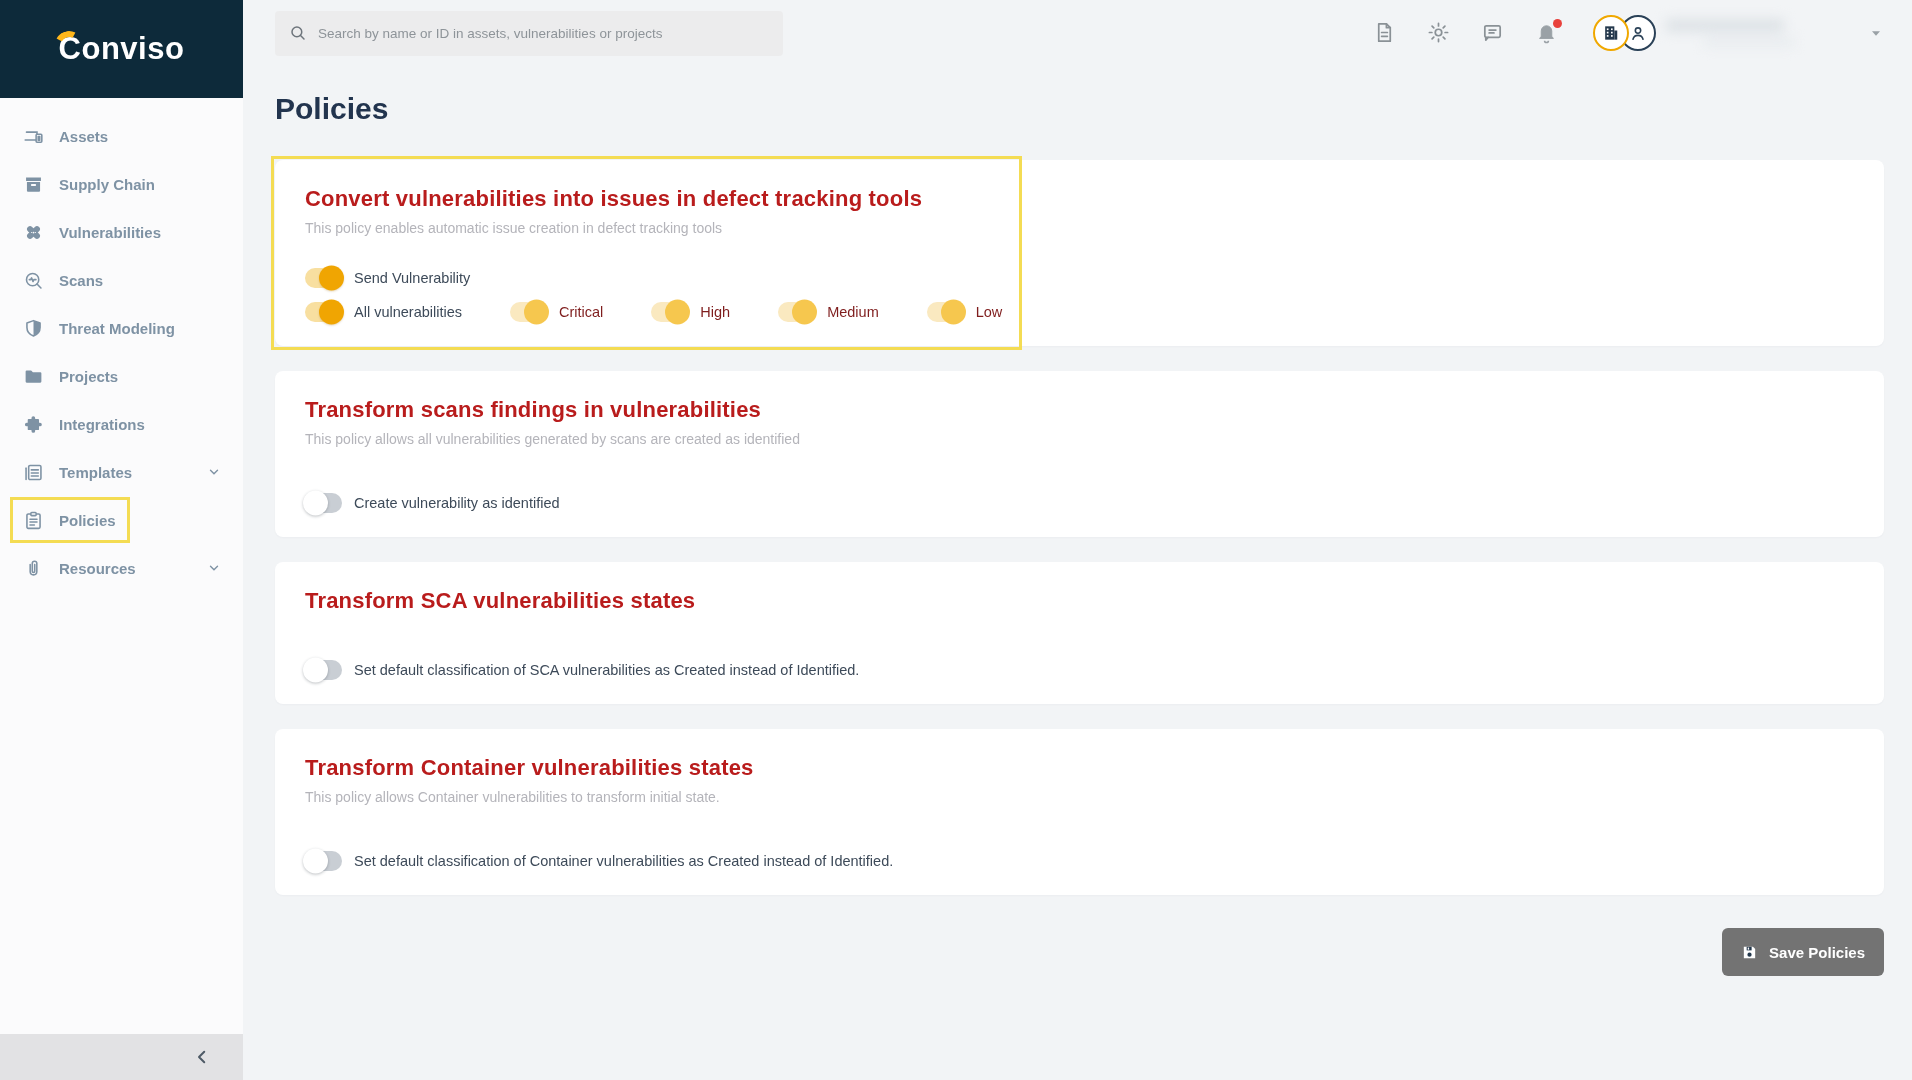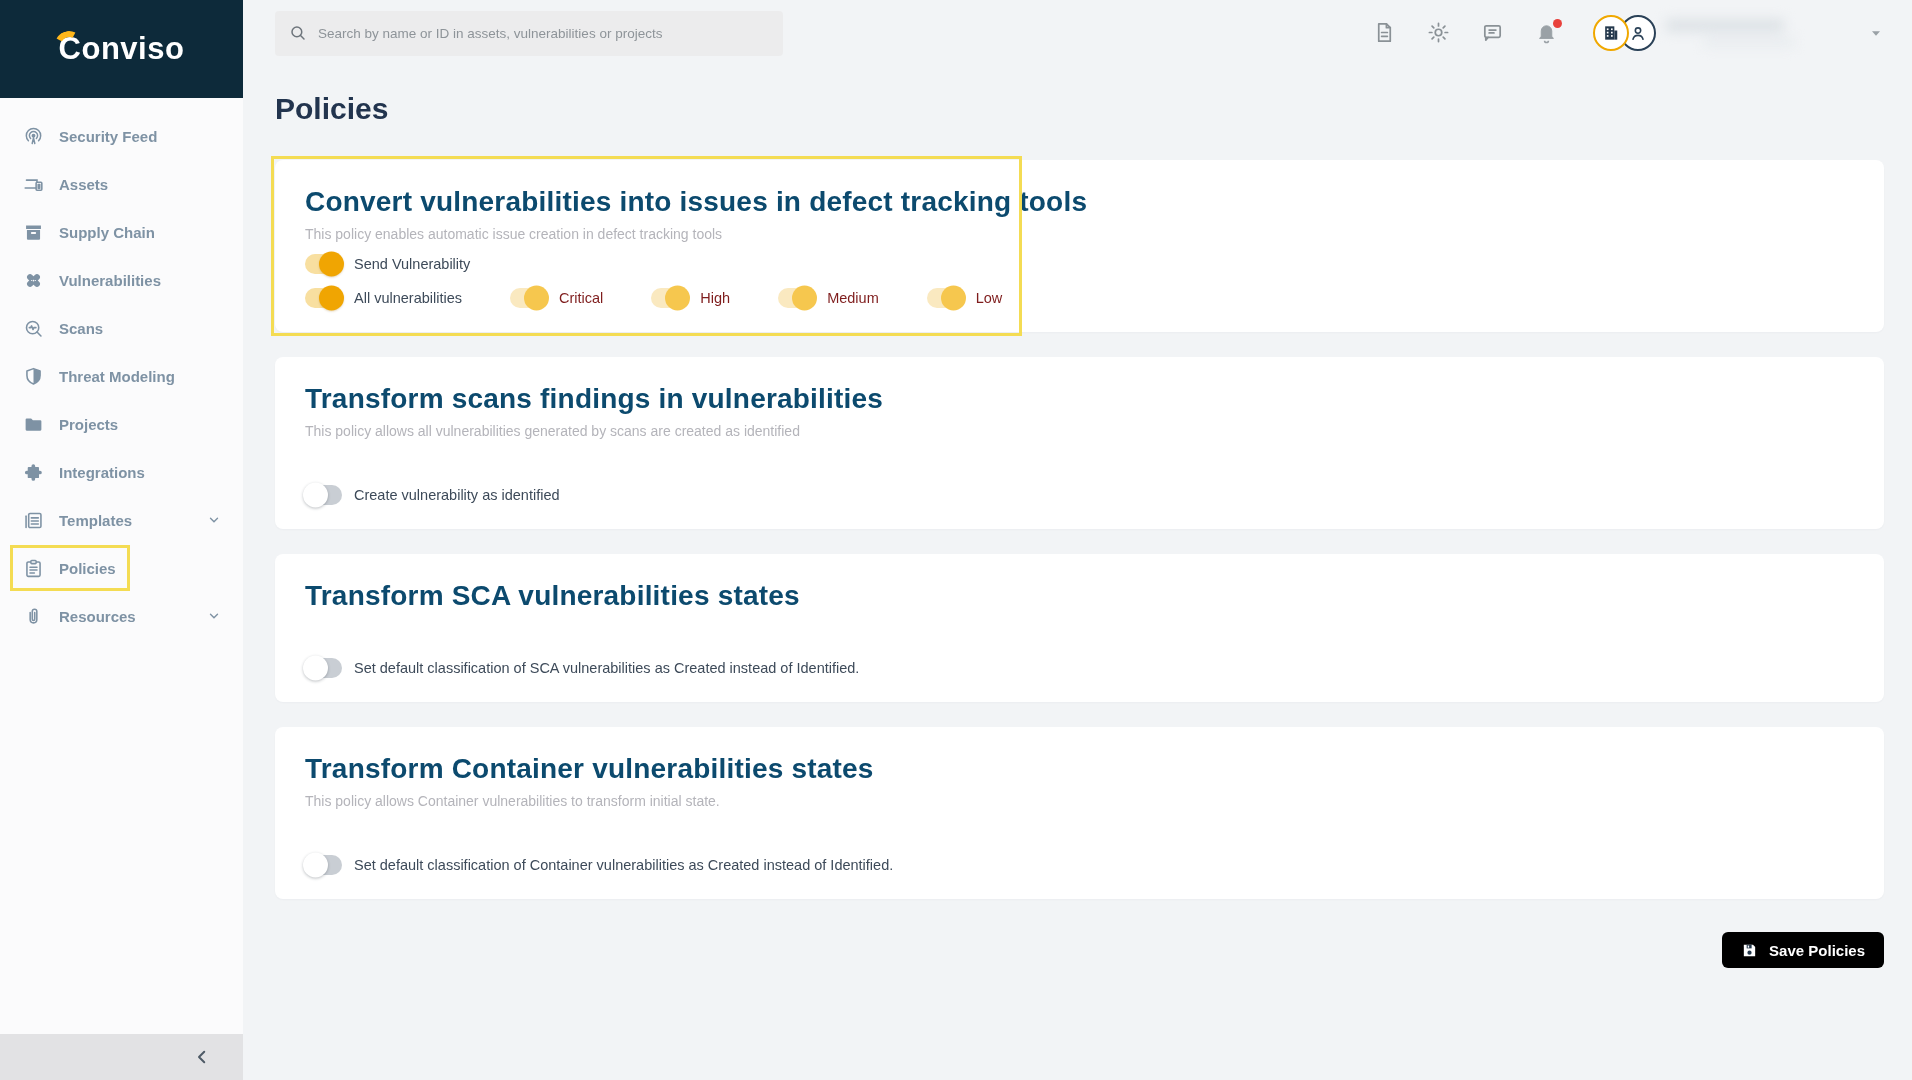--- a/index.html
+++ b/index.html
@@ -83,68 +83,57 @@
   .user-name-blur .bar2 { height:10px; background:#E8ECEF; border-radius:2px; width:70%; align-self:flex-end; }
   .dropdown-caret { margin-left:74px; cursor:pointer; display:flex; }
   .dropdown-caret svg { width:16px; height:16px; }
   
   .page-title { margin-top:26px; font-size:30px; font-weight:800; color:#22344E; }
   .cards { margin-top:34px; }
   .card {
     background:#FFFFFF; border-radius:8px; padding:26px 30px 24px 30px;
     margin-bottom:25px; position:relative; box-shadow:0 1px 2px rgba(20,40,60,.03);
   }
-  .card-title { font-size:28px; font-weight:700; color:#0c4a6e; letter-spacing:.2px; }
+  .card-title { font-size:22px; font-weight:700; color:#b91c1c; letter-spacing:.2px; }
   .card-subtitle { font-size:14px; color:#B4B4BA; margin-top:8px; }
   .toggle-row { display:flex; align-items:center; gap:48px; }
-  .row-first { margin-top:12px; }
+  .row-first { margin-top:32px; }
   .row-second { margin-top:14px; }
   .row-single { margin-top:46px; }
   .toggle-item { display:flex; align-items:center; gap:12px; font-size:14.5px; color:#3D4A59; font-weight:500; }
   .toggle-item.muted { color:#7f1d1d; }
   .toggle { width:37px; height:20px; border-radius:10px; position:relative; flex:none; cursor:pointer; }
   .toggle .knob { position:absolute; width:25px; height:25px; border-radius:50%; top:50%; transform:translateY(-50%); }
   .toggle.on { background:#F8DFA0; }
   .toggle.on .knob { right:-2px; background:#F0A502; box-shadow:0 1px 2px rgba(150,100,0,.25); }
   .toggle.on-light { background:#FAE9C0; }
   .toggle.on-light .knob { right:-2px; background:#F6C74E; }
   .toggle.off { background:#C9CED4; }
   .toggle.off .knob { left:-2px; background:#FFFFFF; box-shadow:0 1px 3px rgba(40,50,60,.3); }
   .save-row { display:flex; justify-content:flex-end; margin-top:8px; }
   .save-btn {
-    background:#000000; color:#FFFFFF; border:none; height:36px; padding:0 19px;
+    background:#737373; color:#FFFFFF; border:none; height:48px; padding:0 19px;
     border-radius:6px; display:flex; align-items:center; gap:11px;
     font-family:"Liberation Sans", sans-serif; font-size:15px; font-weight:600; cursor:pointer;
   }
   .save-btn svg { width:17px; height:17px; }
   svg { display:block; }
 </style>
 </head>
 <body>
 
 <aside class="sidebar">
   <div class="logo-block">
     <div class="logo">
       <span class="logo-arc"></span>
       <span>Conviso</span>
     </div>
   </div>
 
   <nav class="nav">
-    <div class="nav-item">
-      <span class="nav-icon">
-        <svg viewBox="0 0 24 24" fill="none" stroke="currentColor" stroke-width="1.7" stroke-linecap="round">
-          <circle cx="12" cy="11" r="2.2" fill="currentColor" stroke="none"></circle>
-          <path d="M8.7 14.3a4.7 4.7 0 1 1 6.6 0"></path>
-          <path d="M6.2 16.8a8.2 8.2 0 1 1 11.6 0"></path>
-          <path d="M12 13.5l-1.5 6.5M12 13.5l1.5 6.5"></path>
-        </svg>
-      </span>
-      <span>Security Feed</span>
-    </div>
 
 
     <div class="nav-item">
       <span class="nav-icon">
         <svg viewBox="0 0 24 24" fill="none" stroke="currentColor" stroke-width="1.8">
           <path d="M4 7h12v9H2.5" stroke-linecap="round"></path>
           <rect x="15" y="9.5" width="6.5" height="9" rx="1" fill="#FBFBFC"></rect>
           <rect x="16.5" y="11" width="3.5" height="6" rx="0.5" fill="currentColor" stroke="none"></rect>
         </svg>
       </span>

